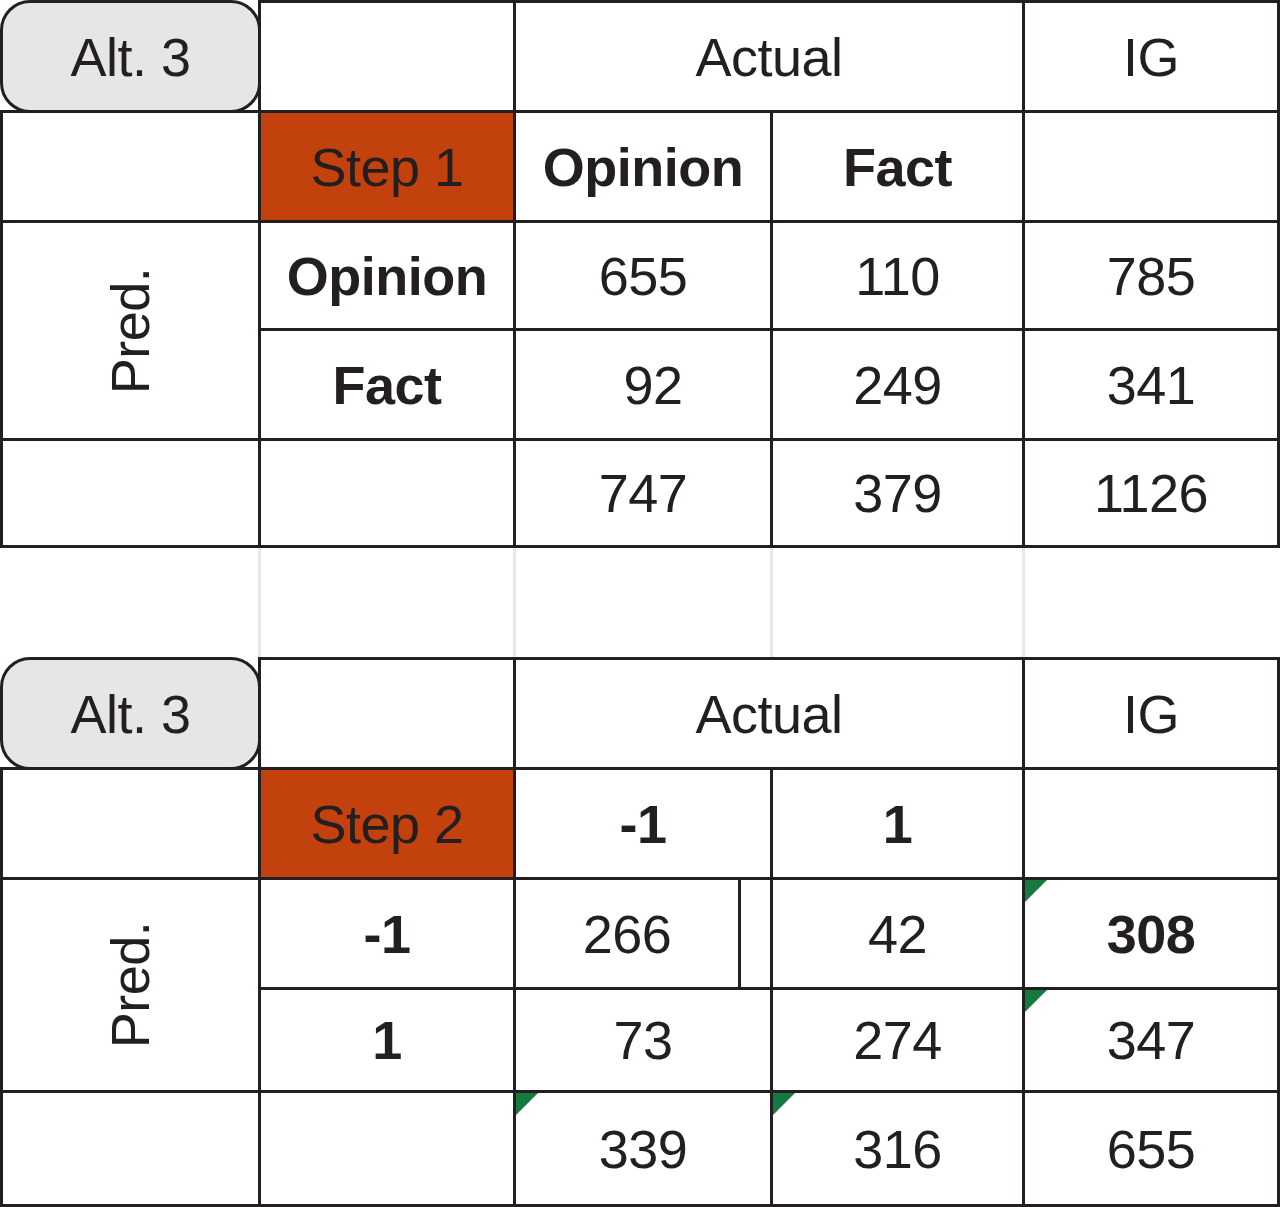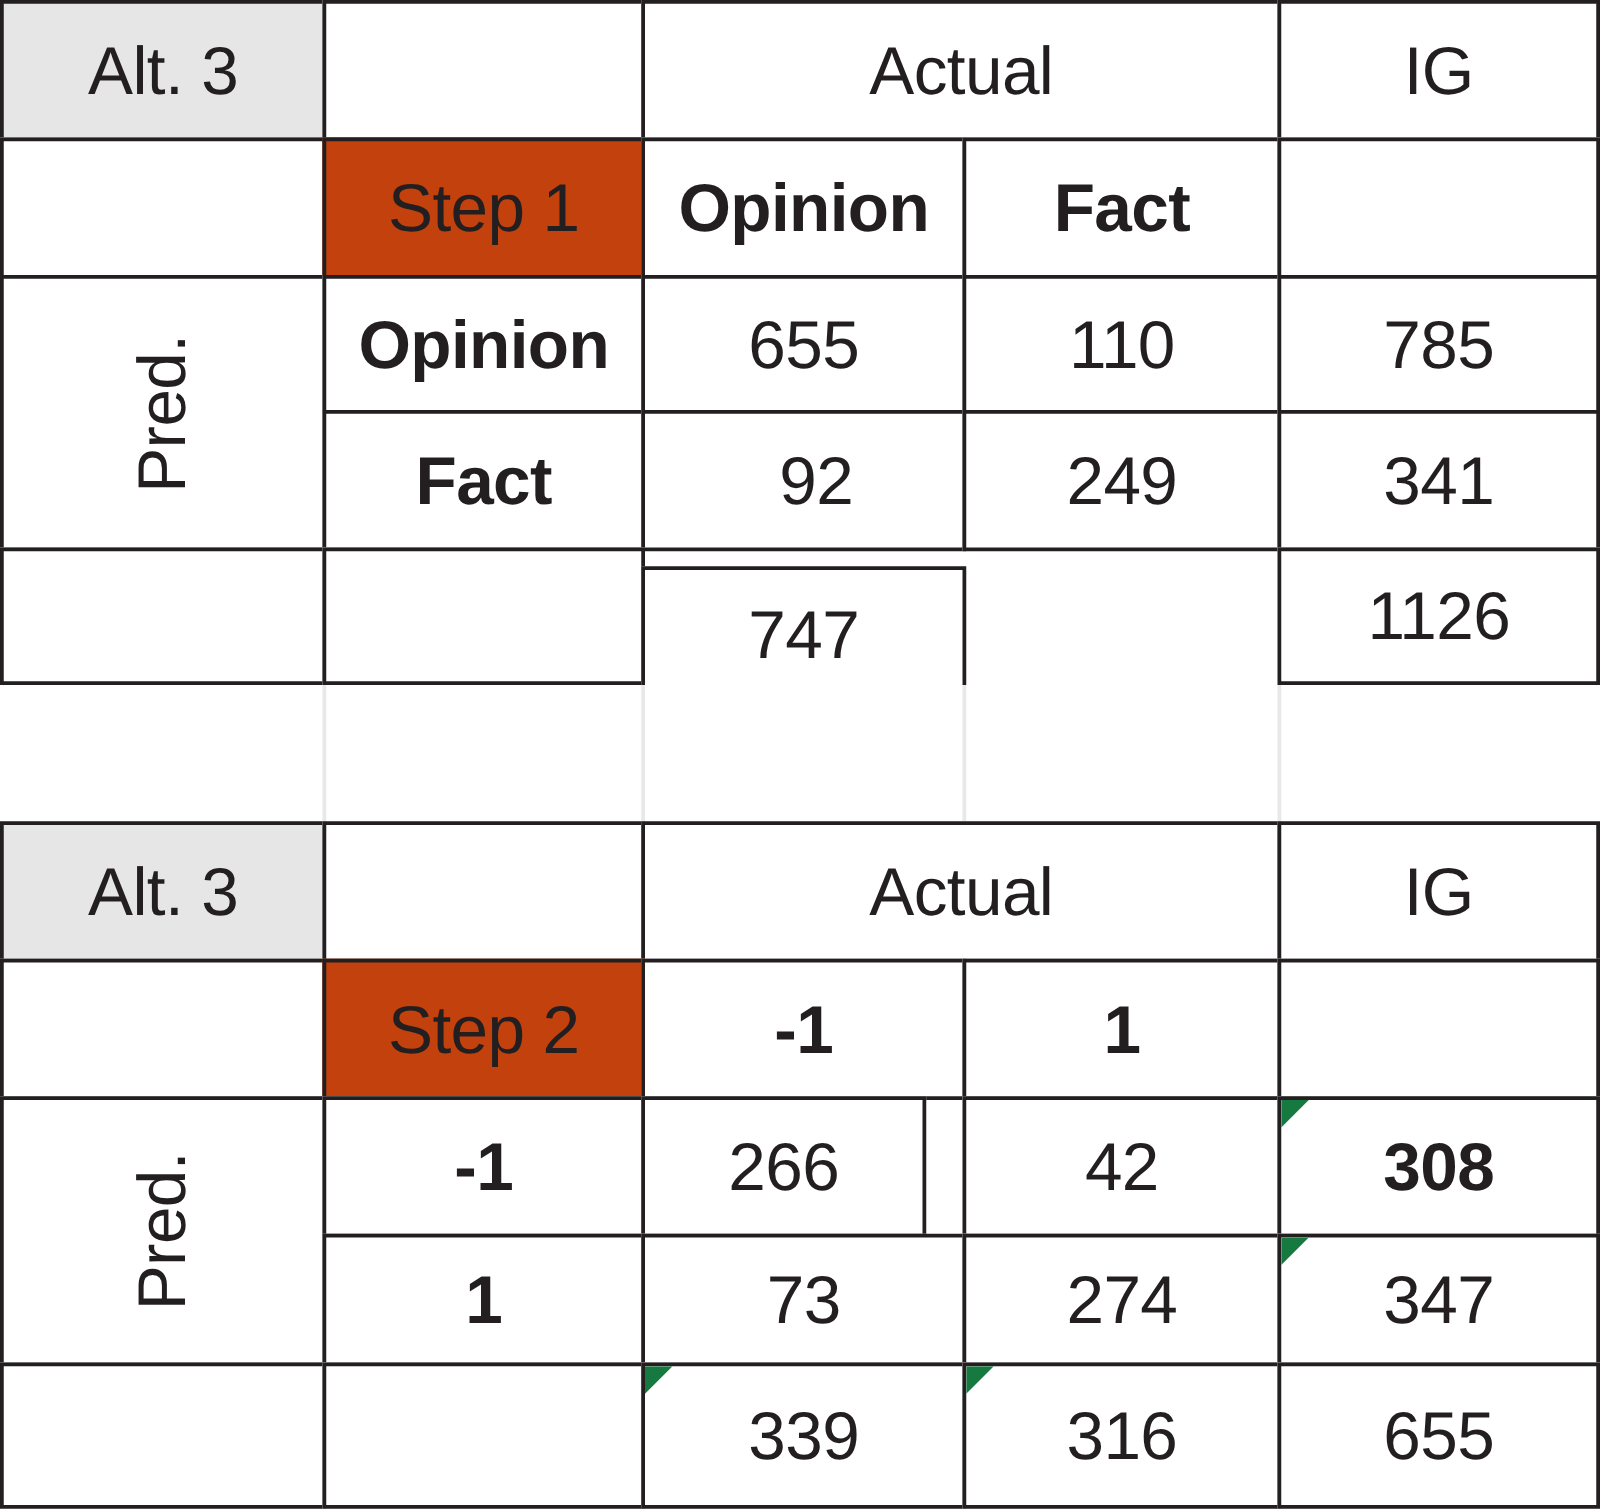--- a/index.html
+++ b/index.html
@@ -30,21 +30,21 @@
     justify-content: center;
     background: #ffffff;
     border: 3px solid #231f20;
     font-size: 54px;
     line-height: 1;
     letter-spacing: -0.5px;
     overflow: hidden;
     white-space: nowrap;
   }
   .bold { font-weight: bold; }
-  .shade-dark { background: #e6e6e6; }
+  .shade-dark { background: #e6e6e6; border-radius: 30px; }
   .shade-light { background: #c2410c; }
 
   
   .rot {
     transform: rotate(-90deg);
     display: inline-block;
     font-size: 54px;
     letter-spacing: -0.5px;
   }
 
@@ -105,21 +105,22 @@
   <div class="cell" style="left:770px; top:220px; width:255px; height:111px;">110</div>
   <div class="cell" style="left:1022px; top:220px; width:258px; height:111px;">785</div>
 
   <div class="cell bold" style="left:258px; top:328px; width:258px; height:113px;">Fact</div>
   <div class="cell" style="left:513px; top:328px; width:260px; height:113px;padding-left:20px;">92</div>
   <div class="cell" style="left:770px; top:328px; width:255px; height:113px;">249</div>
   <div class="cell" style="left:1022px; top:328px; width:258px; height:113px;">341</div>
 
   <div class="cell" style="left:0px; top:438px; width:261px; height:110px;"></div>
   <div class="cell" style="left:258px; top:438px; width:258px; height:110px;"></div>
-  <div class="cell" style="left:513px; top:438px; width:260px; height:110px;margin-top:15px;">747</div>
+  <div class="cell" style="left:513px; top:438px; width:260px; height:110px;">747</div>
+  <div class="cell" style="left:770px; top:438px; width:255px; height:110px;">379</div>
   <div class="cell" style="left:1022px; top:438px; width:258px; height:110px;">1126</div>
 
   <div class="gap-band" style="top:548px; width:1280px; height:109px;">
     <div class="gap-rule" style="left:258px; top:0; height:109px;"></div>
     <div class="gap-rule" style="left:513px; top:0; height:109px;"></div>
     <div class="gap-rule" style="left:770px; top:0; height:109px;"></div>
     <div class="gap-rule" style="left:1022px; top:0; height:109px;"></div>
   </div>
 
   <div class="cell shade-dark" style="left:0px; top:657px; width:261px; height:113px;">Alt. 3</div>

